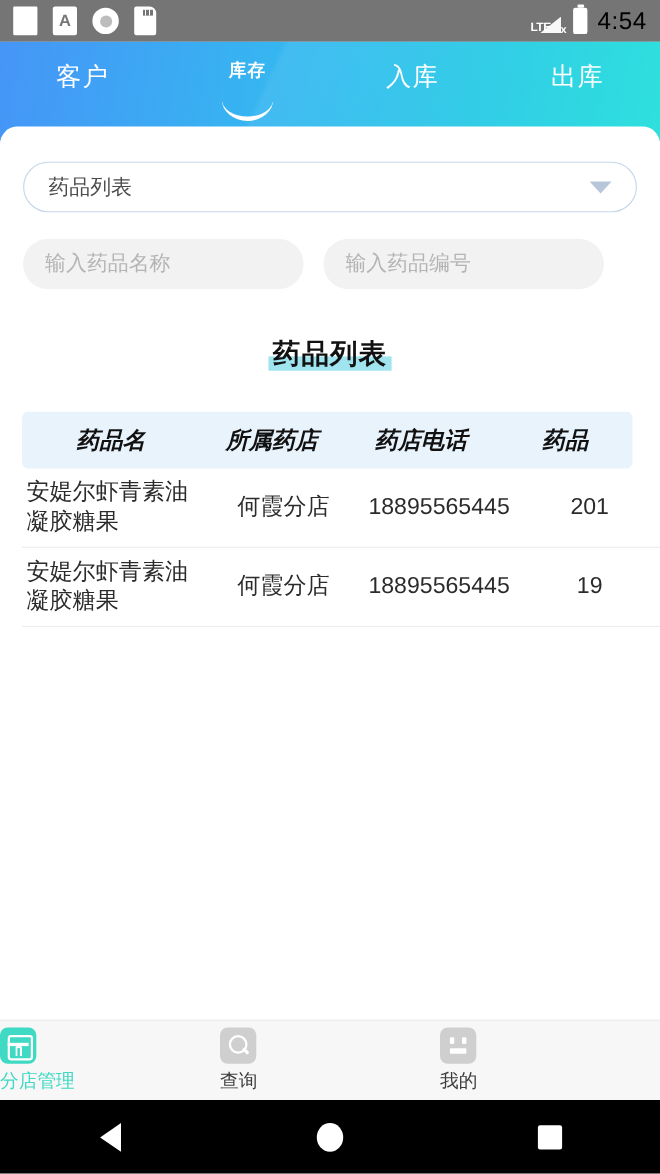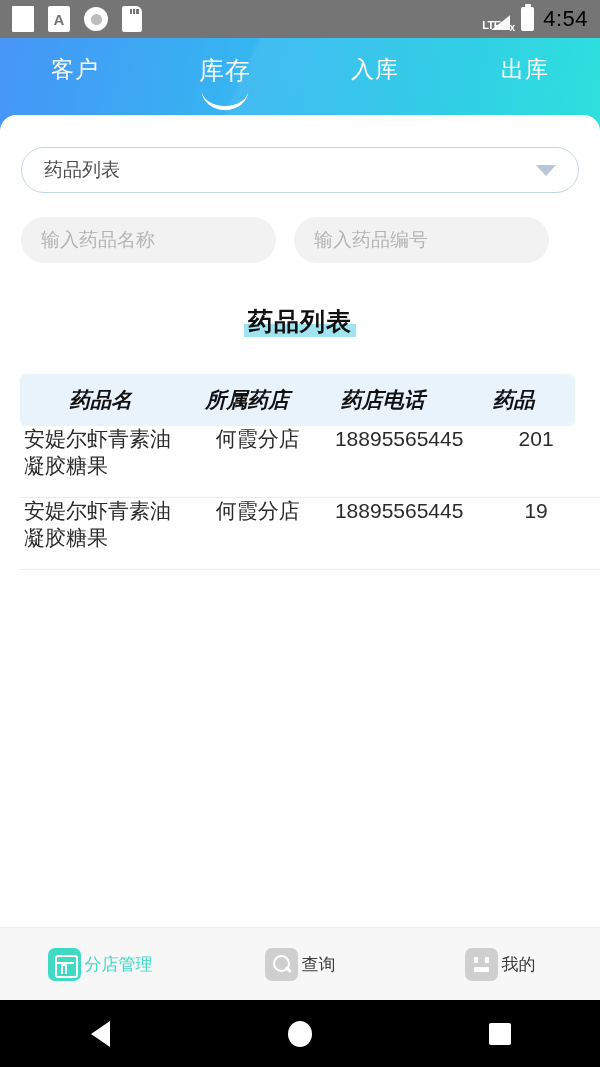--- a/index.html
+++ b/index.html
@@ -57,21 +57,21 @@
   .topbar::before{
     content:""; position:absolute; inset:0;
     background:linear-gradient(115deg,rgba(255,255,255,.00) 40%,rgba(255,255,255,.07) 41%,rgba(255,255,255,.00) 75%);
   }
   .tabs{ position:absolute; top:0; left:0; width:600px; height:92px; display:flex; }
   .tab{
     flex:1; position:relative; display:flex; flex-direction:column;
     align-items:center; justify-content:flex-start; padding-top:16px;
     color:#ffffff; font-size:23px; letter-spacing:1px; cursor:pointer;
   }
-  .tab.active{ font-weight:normal; font-size:25px; }
+  .tab.active{ font-weight:bold; font-size:16px; }
   .smile{
     position:absolute; top:52px; left:50%; transform:translateX(-50%);
     width:47px; height:20px; border-bottom:4px solid #fff;
     border-radius:0 0 50% 50%/0 0 100% 100%;
   }
 
   
   .sheet{
     position:absolute; top:115px; left:0; width:600px; height:812px;
     background:#fff; border-radius:16px 16px 0 0;
@@ -88,21 +88,21 @@
     margin-left:auto; width:0; height:0;
     border-left:10px solid transparent; border-right:10px solid transparent;
     border-top:11px solid #b7c7d9;
   }
 
   
   .input-row{ position:absolute; top:102px; left:21px; width:558px; display:flex; gap:18px; }
   .inp{
     width:255px; height:46px; border:none; border-radius:23px;
     background:#f2f2f2; padding:0 20px; font-size:19px; color:#15803d;
-    font-family:Liberation Sans, sans-serif; outline:none;
+    font-family:Liberation Mono, monospace; outline:none;
   }
   .inp::placeholder{ color:#b4b4b4; }
 
   
   .sect{
     position:absolute; top:190px; left:0; width:600px;
     display:flex; justify-content:center;
   }
   .sect-inner{ position:relative; display:inline-block; padding:0 4px; }
   .sect-hl{
@@ -120,32 +120,32 @@
     margin-left:20px; width:555px; height:52px; background:#e9f3fc;
     border-radius:6px; display:flex; align-items:center;font-style:italic;
   }
   .th{ font-size:21px; font-weight:bold; color:#111; text-align:center; white-space:nowrap; }
   .c1{ width:185px; }
   .c2{ width:150px; }
   .c3{ width:160px; }
   .c4{ width:140px; }
   .trow{
     margin-left:20px; width:580px; min-height:72px; display:flex;
-    border-bottom:1px solid #ececec;
+    align-items:center; border-bottom:1px solid #ececec;
   }
   .td{ font-size:21px; color:#2b2b2b; text-align:center; line-height:1.28; }
   .td.c1{ text-align:left; padding-left:4px; }
 
   
   .bottomnav{
     position:absolute; top:927px; left:0; width:600px; height:73px;
     background:#f7f7f7; border-top:1px solid #ececec; display:flex;
   }
   .bn{
-    flex:1; display:flex; flex-direction:row; align-items:center;
+    flex:1; display:flex; flex-direction:column; align-items:flex-start;
     justify-content:center; gap:4px; cursor:pointer;
   }
   .bn-ico{ width:33px; height:33px; border-radius:7px; position:relative; }
   .bn-label{ font-size:17px; color:#3c3c3c; }
   .bn.active .bn-label{ color:#3fd9c4; }
 
   .ic-store{ background:#3fd9c4; }
   .ic-store::before{
     content:""; position:absolute; left:7px; top:7px; width:19px; height:19px;
     border:2.5px solid #fff; border-radius:3px;

